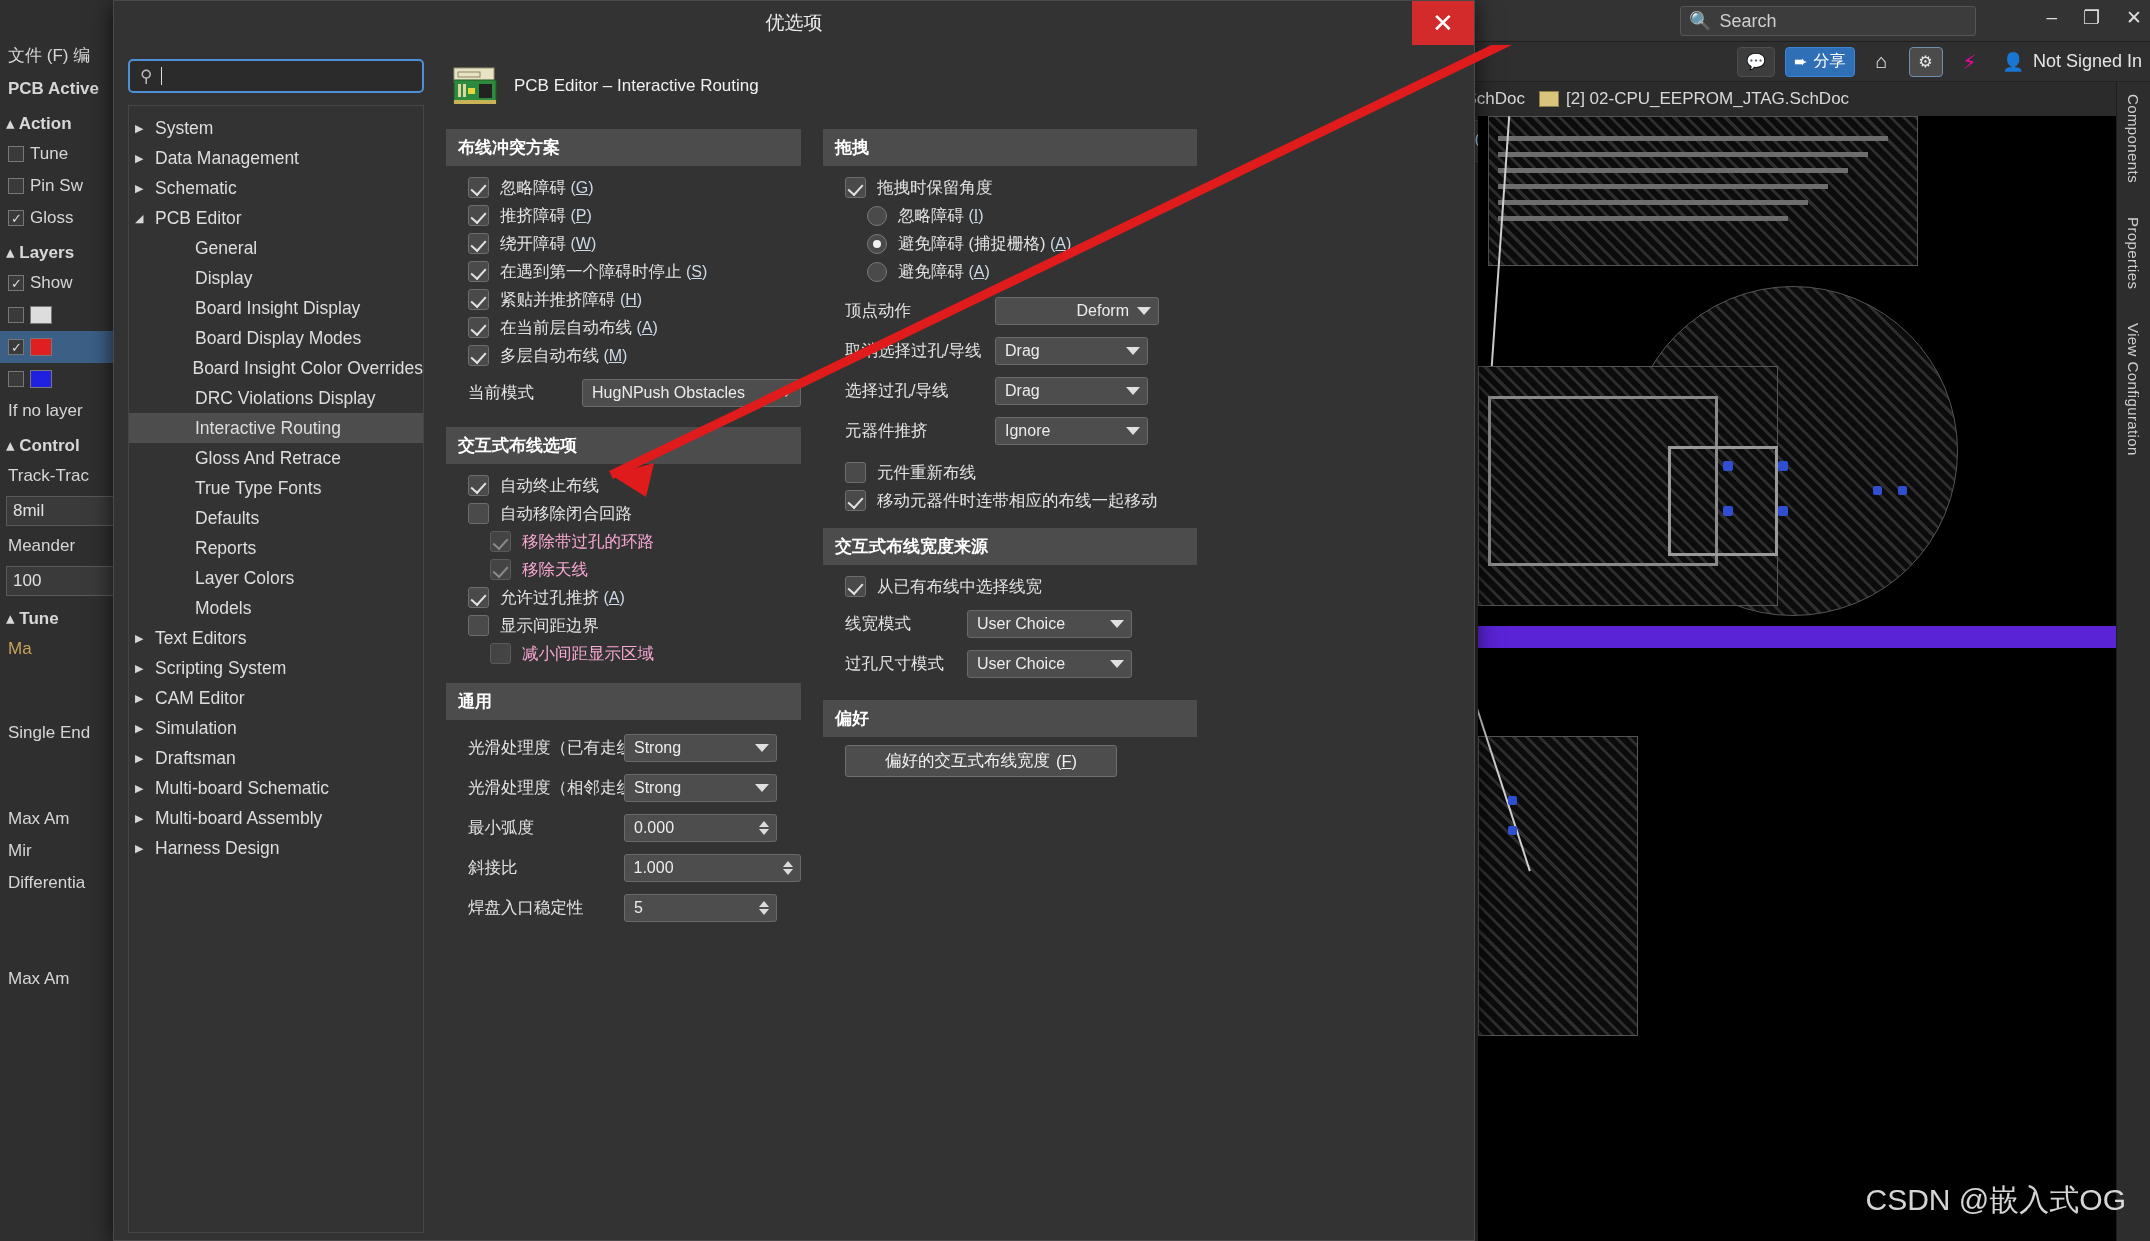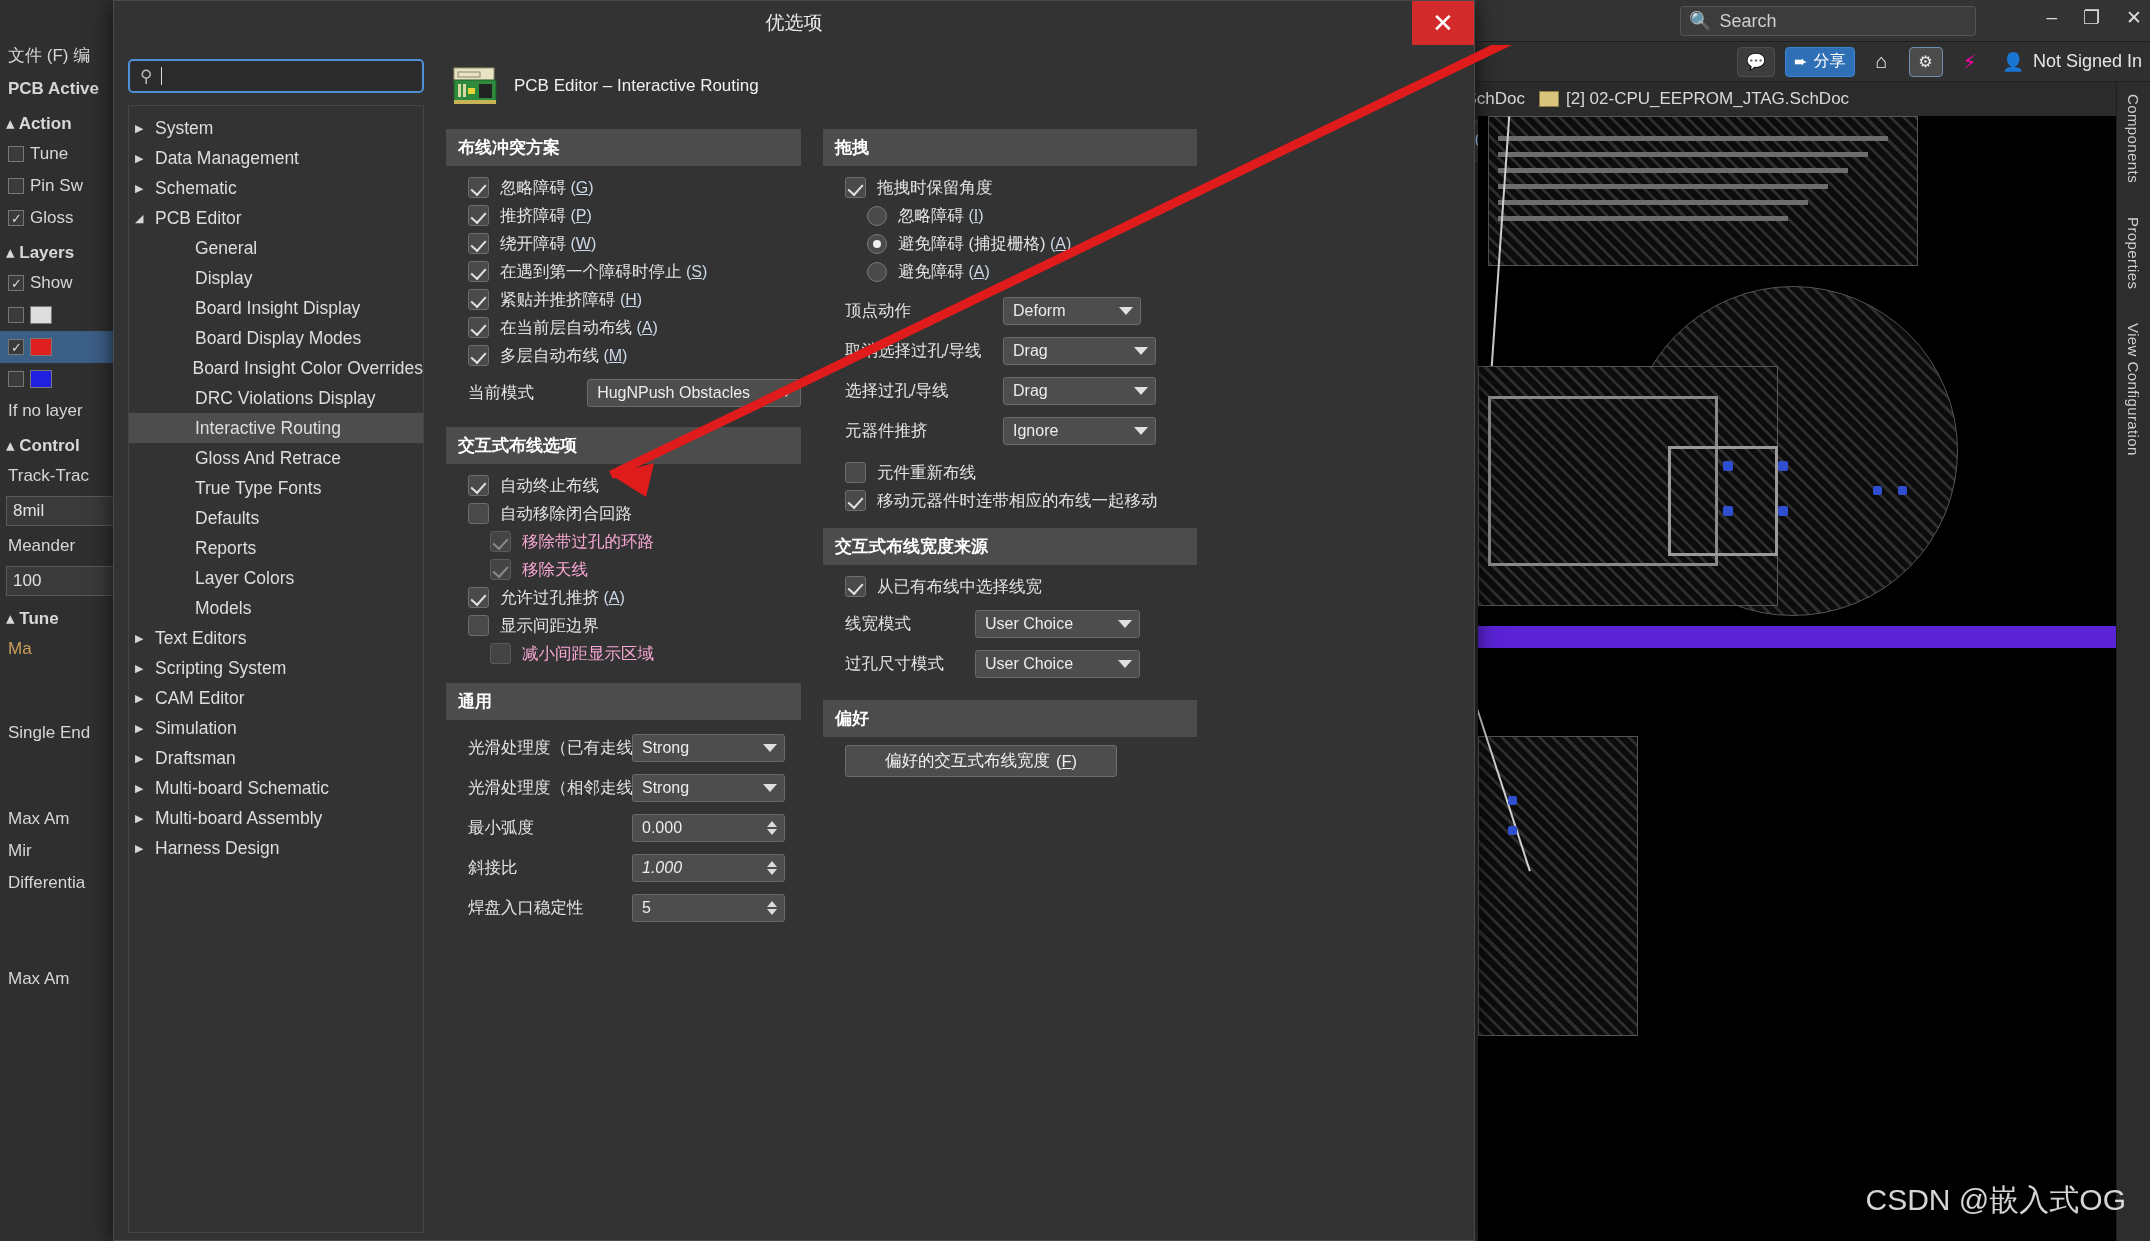--- a/index.html
+++ b/index.html
@@ -175,21 +175,21 @@
   .rd-row { display: flex; align-items: center; height: 27px; margin-bottom: 1px; margin-left: 22px;}
   .rd {
     width: 20px; height: 20px; border: 1px solid #7a7a7a; background: #4a4a4a;
     border-radius: 50%; flex: none; margin-right: 11px; position: relative;
   }
   .rd.on::after {
     content: ""; position: absolute; left: 5px; top: 5px; width: 8px; height: 8px;
     border-radius: 50%; background: #f2f2f2;
   }
 
-  .fld-row { display: flex; align-items: center; height: 40px; gap: 8px; }
+  .fld-row { display: flex; align-items: center; height: 40px; }
   .fld-lab { color: #e3e3e3; font-size: 16.5px; white-space: nowrap; }
   .fld-lab.w1 { width: 150px; }
   .fld-lab.w2 { width: 122px; }
   .fld-lab.w3 { width: 156px; }
   .combo {
     height: 28px; background: #4d4d4d; border: 1px solid #6a6a6a; border-radius: 3px;
     display: flex; align-items: center; justify-content: space-between;
     color: #ececec; font-size: 16px; padding: 0 7px 0 9px;
   }
   .combo .arw {
@@ -578,21 +578,21 @@
                   <div class="spin" style="width: 153px;">
                     <span>0.000</span>
                     <span class="upd">
                       <i class="u"></i>
                       <i class="d"></i>
                     </span>
                   </div>
                 </div>
                 <div class="fld-row">
                   <span class="fld-lab w3">斜接比</span>
-                  <div class="spin" style="width: 153px; font-style: italic;">
+                  <div class="spin" style="width: 178px;">
                     <span>1.000</span>
                     <span class="upd">
                       <i class="u"></i>
                       <i class="d"></i>
                     </span>
                   </div>
                 </div>
                 <div class="fld-row">
                   <span class="fld-lab w3">焊盘入口稳定性</span>
                   <div class="spin" style="width: 153px;">
@@ -627,21 +627,21 @@
                   </div>
                   <div class="rd-row">
                     <span class="rd"></span>
                     <span class="ck-lab">避免障碍</span>
                     <span class="key">&nbsp;(<u>A</u>)</span>
                   </div>
                 </div>
               <div id="drag-fields" style="margin-top:6px">
                   <div class="fld-row">
                     <span class="fld-lab w1">顶点动作</span>
-                    <div class="combo" style="width: 138px;">
+                    <div class="combo" style="width: 164px; justify-content: flex-end;">
                       <span>Deform</span>
                       <span class="arw"></span>
                     </div>
                   </div>
                   <div class="fld-row">
                     <span class="fld-lab w1">取消选择过孔/导线</span>
                     <div class="combo" style="width: 153px;">
                       <span>Drag</span>
                       <span class="arw"></span>
                     </div>

